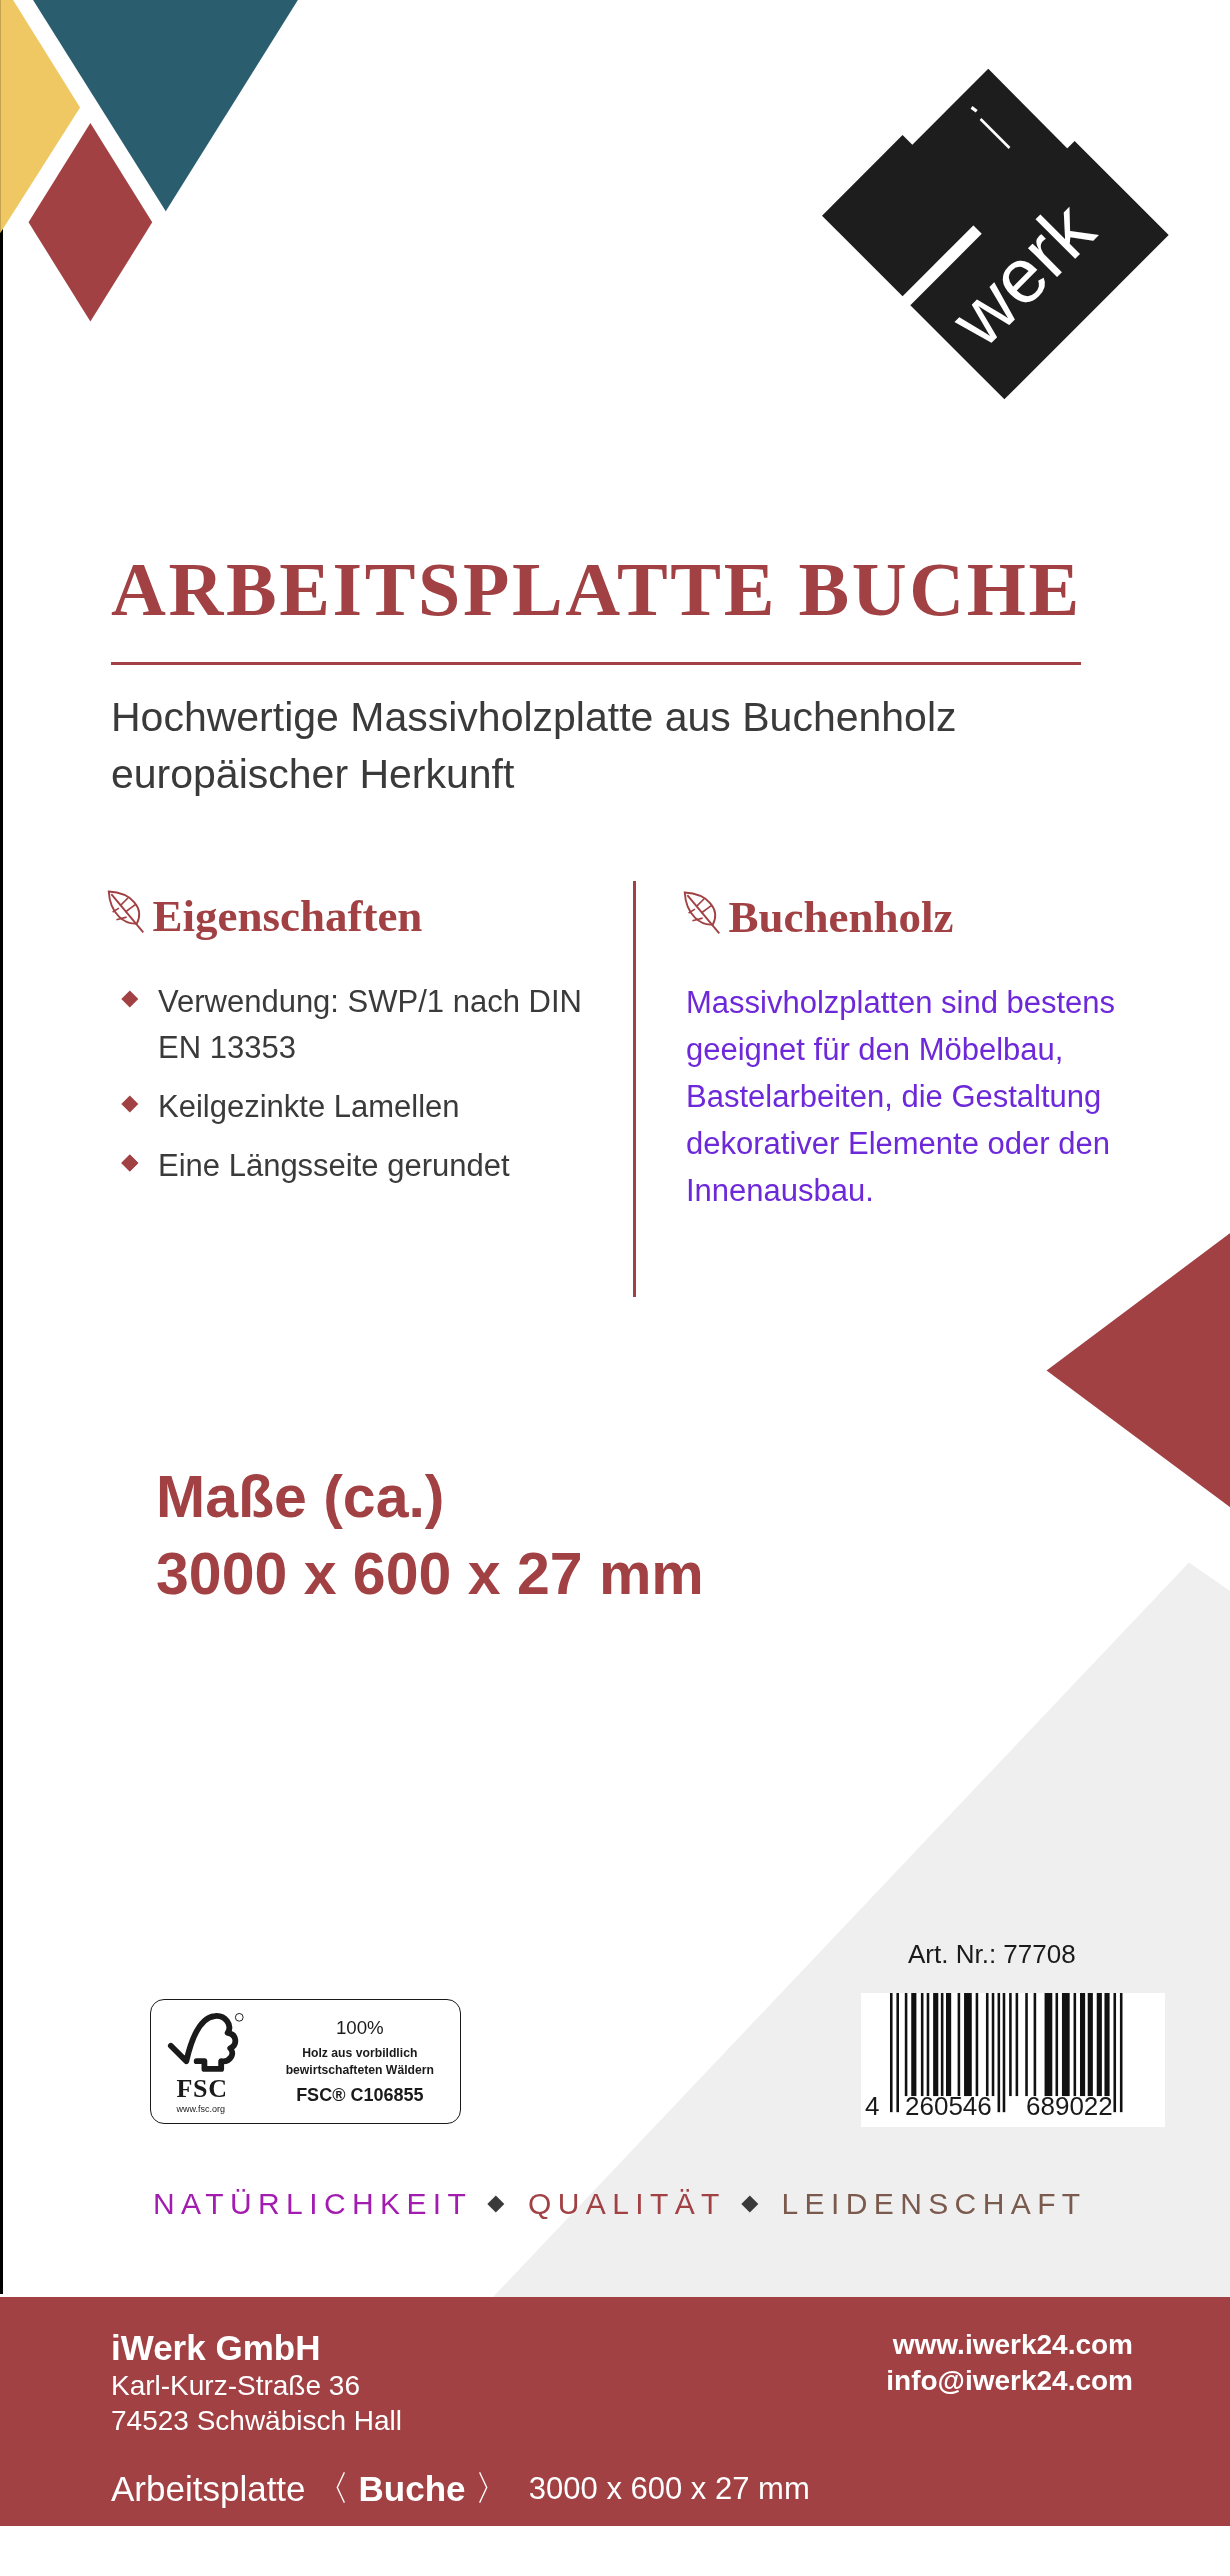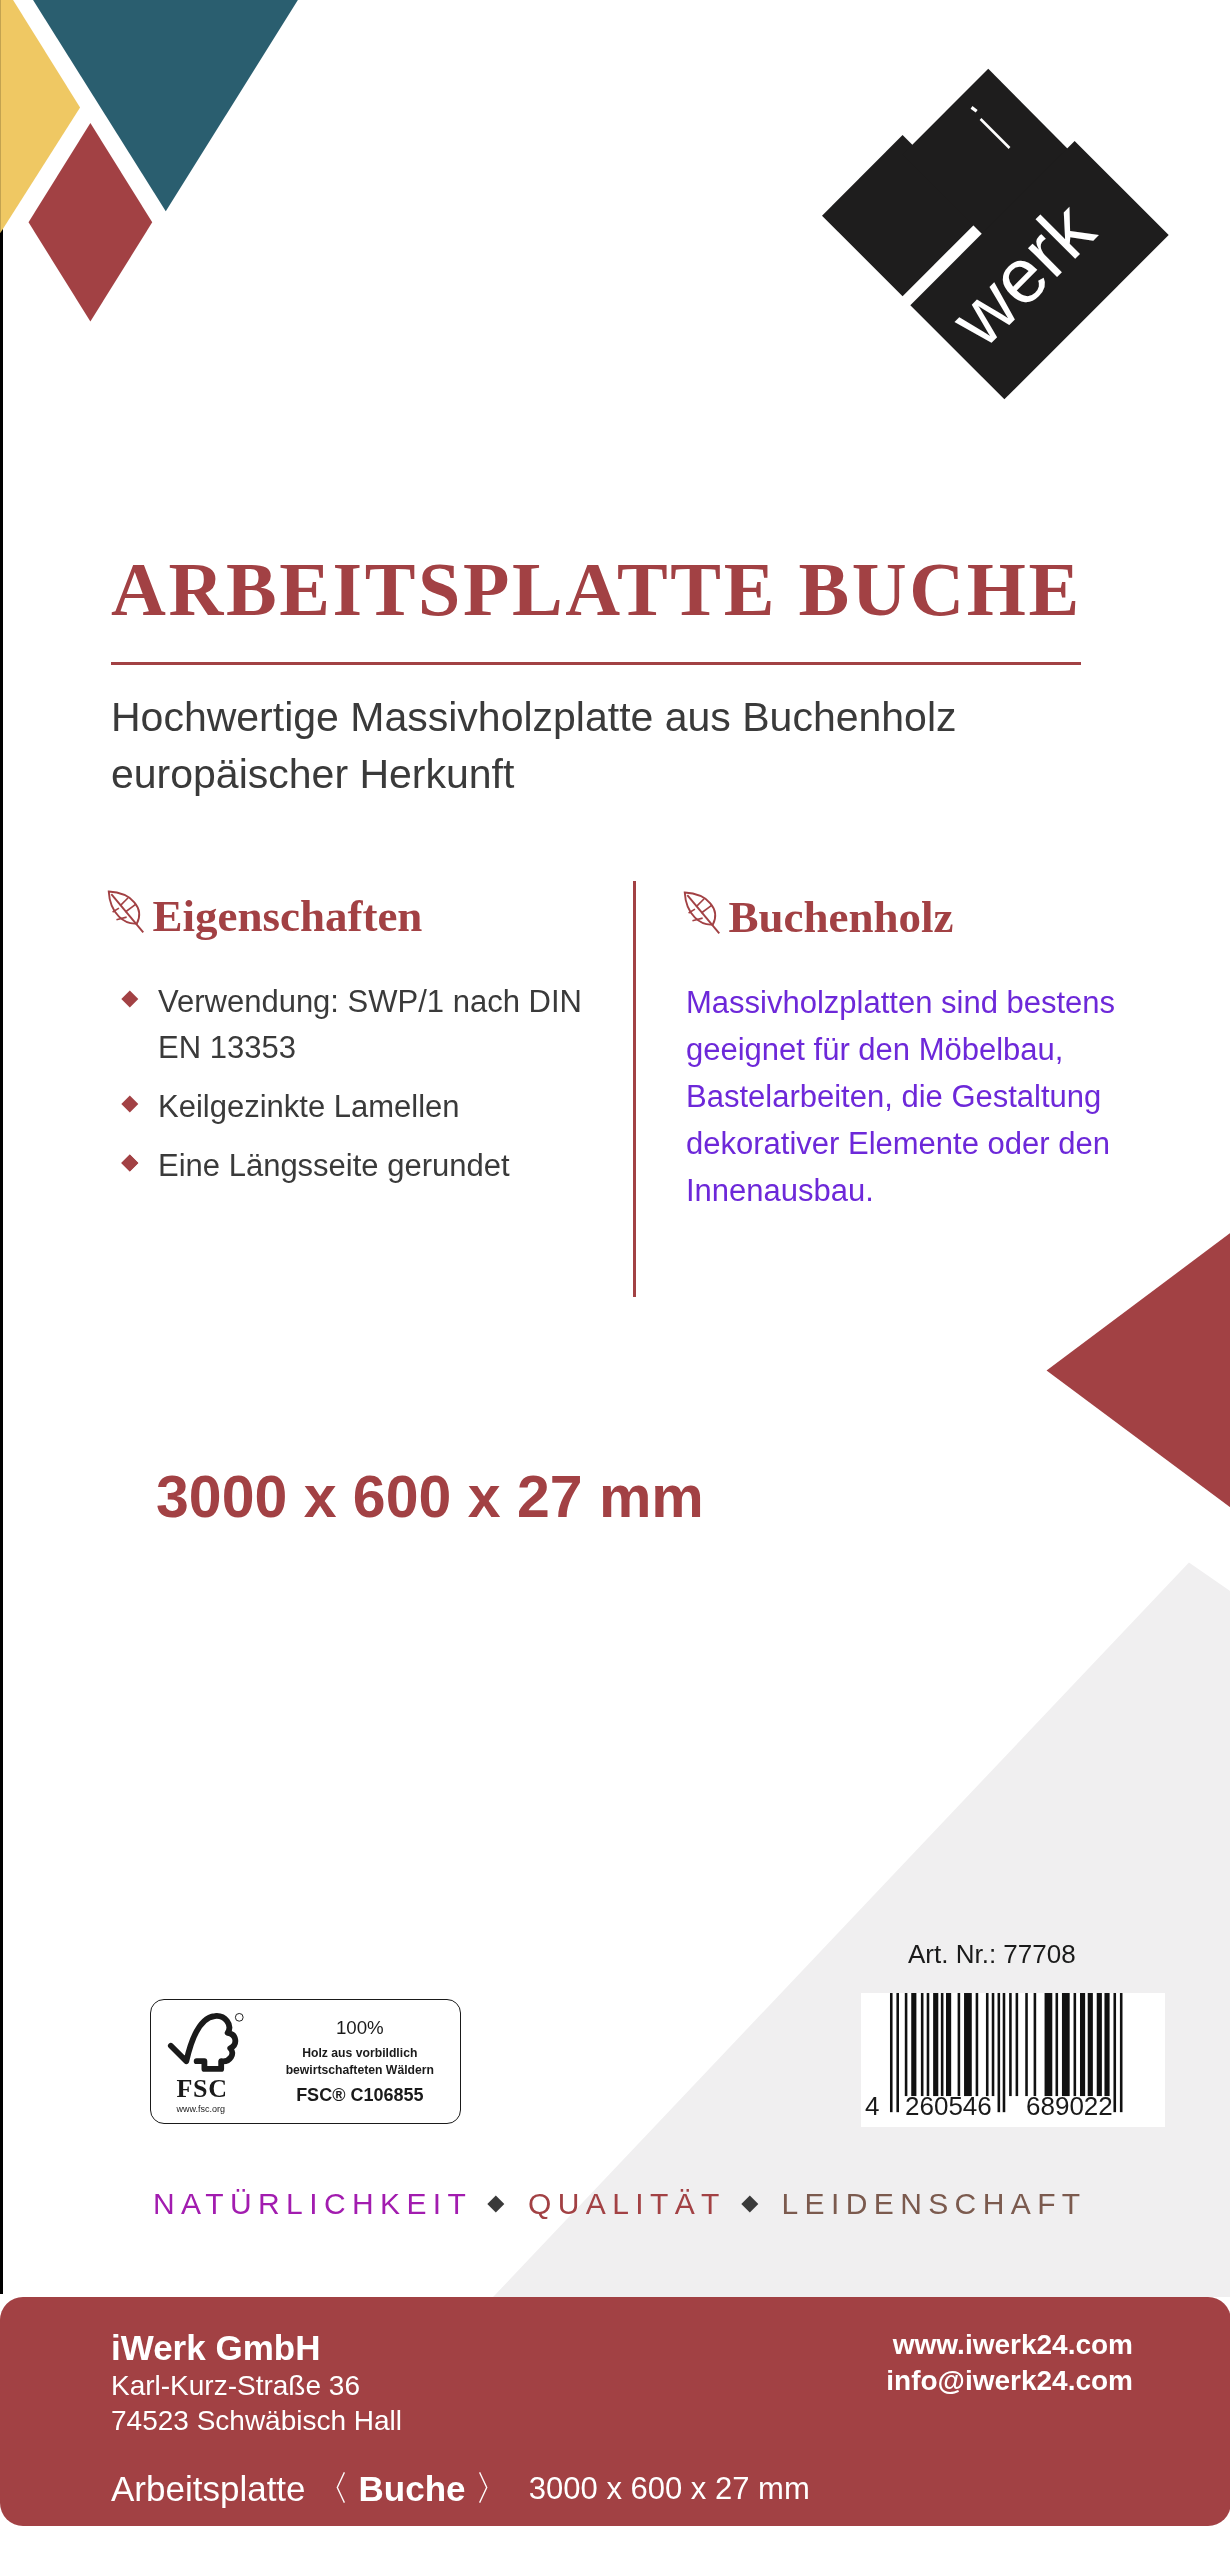--- a/index.html
+++ b/index.html
@@ -77,21 +77,21 @@
 
     .slogan {
       position: absolute; left: 153px; top: 2187px; display: flex; align-items: center;
       font-size: 30px; letter-spacing: 6.4px;
     }
     .slogan .sep { width: 11.6px; height: 11.6px; background: #3a3a3a; transform: rotate(45deg); margin: 0 26px 0 18px; }
     .slogan .w1 { color: #a21caf; }
     .slogan .w2 { color: #a24144; }
     .slogan .w3 { color: #7b5a4e; }
 
-    .footer { position: absolute; left: 0; top: 2297px; width: 1231px; height: 229px; background: #a24144; color: #fff; border-radius: 23px; }
+    .footer { position: absolute; left: 0; top: 2297px; width: 1231px; height: 229px; background: #a24144; color: #fff; }
     .company { position: absolute; left: 111px; top: 31px; font-weight: bold; font-size: 35px; }
     .addr { position: absolute; left: 111px; top: 71px; font-size: 28px; line-height: 35px; }
     .contact { position: absolute; right: 98px; top: 30px; text-align: right; font-weight: bold; font-size: 28px; line-height: 36px; }
     .product-line { position: absolute; left: 111px; top: 168px; display: flex; align-items: center; font-size: 35px; }
     .product-line .chev { font-size: 35px; margin: 0 9px; font-weight: normal; }
     .product-line .variant { font-weight: bold; }
     .product-line .pdims { font-size: 31px; margin-left: 10.3px; }
   </style>
 </head>
 <body>
@@ -154,20 +154,21 @@
     <line x1="22" y1="26" x2="34" y2="14" stroke="#a24144" stroke-width="2.5"></line>
     <line x1="30" y1="36" x2="46" y2="24" stroke="#a24144" stroke-width="2.5"></line>
     <line x1="20" y1="30" x2="10" y2="36" stroke="#a24144" stroke-width="2.5"></line>
     <line x1="32" y1="44" x2="16" y2="48" stroke="#a24144" stroke-width="2.5"></line>
   </svg>
   <span>Buchenholz</span>
 </div>
 <p class="usage">Massivholzplatten sind bestens geeignet für den Möbelbau, Bastelarbeiten, die Gestaltung dekorativer Elemente oder den Innenausbau.</p>
 
 <div class="dims">
+  <div>Maße (ca.)</div>
   <div>3000 x 600 x 27 mm</div>
 </div>
 
 <div class="fsc">
   <div class="fsc-logo">
     <svg width="97" height="71" viewBox="0 0 150 110">
       <path d="M12 60 L36 84 C46 40 60 16 80 14 C96 12 108 28 100 40 C114 42 116 58 104 64 C112 72 104 86 90 84 L90 96 L64 96 L64 84 L52 84" fill="none" stroke="#1a1a1a" stroke-width="9" stroke-linejoin="round" stroke-linecap="round"></path>
       <circle cx="118" cy="16" r="6" fill="none" stroke="#1a1a1a" stroke-width="1.5"></circle>
     </svg>
     <span class="fsc-word">FSC</span>

